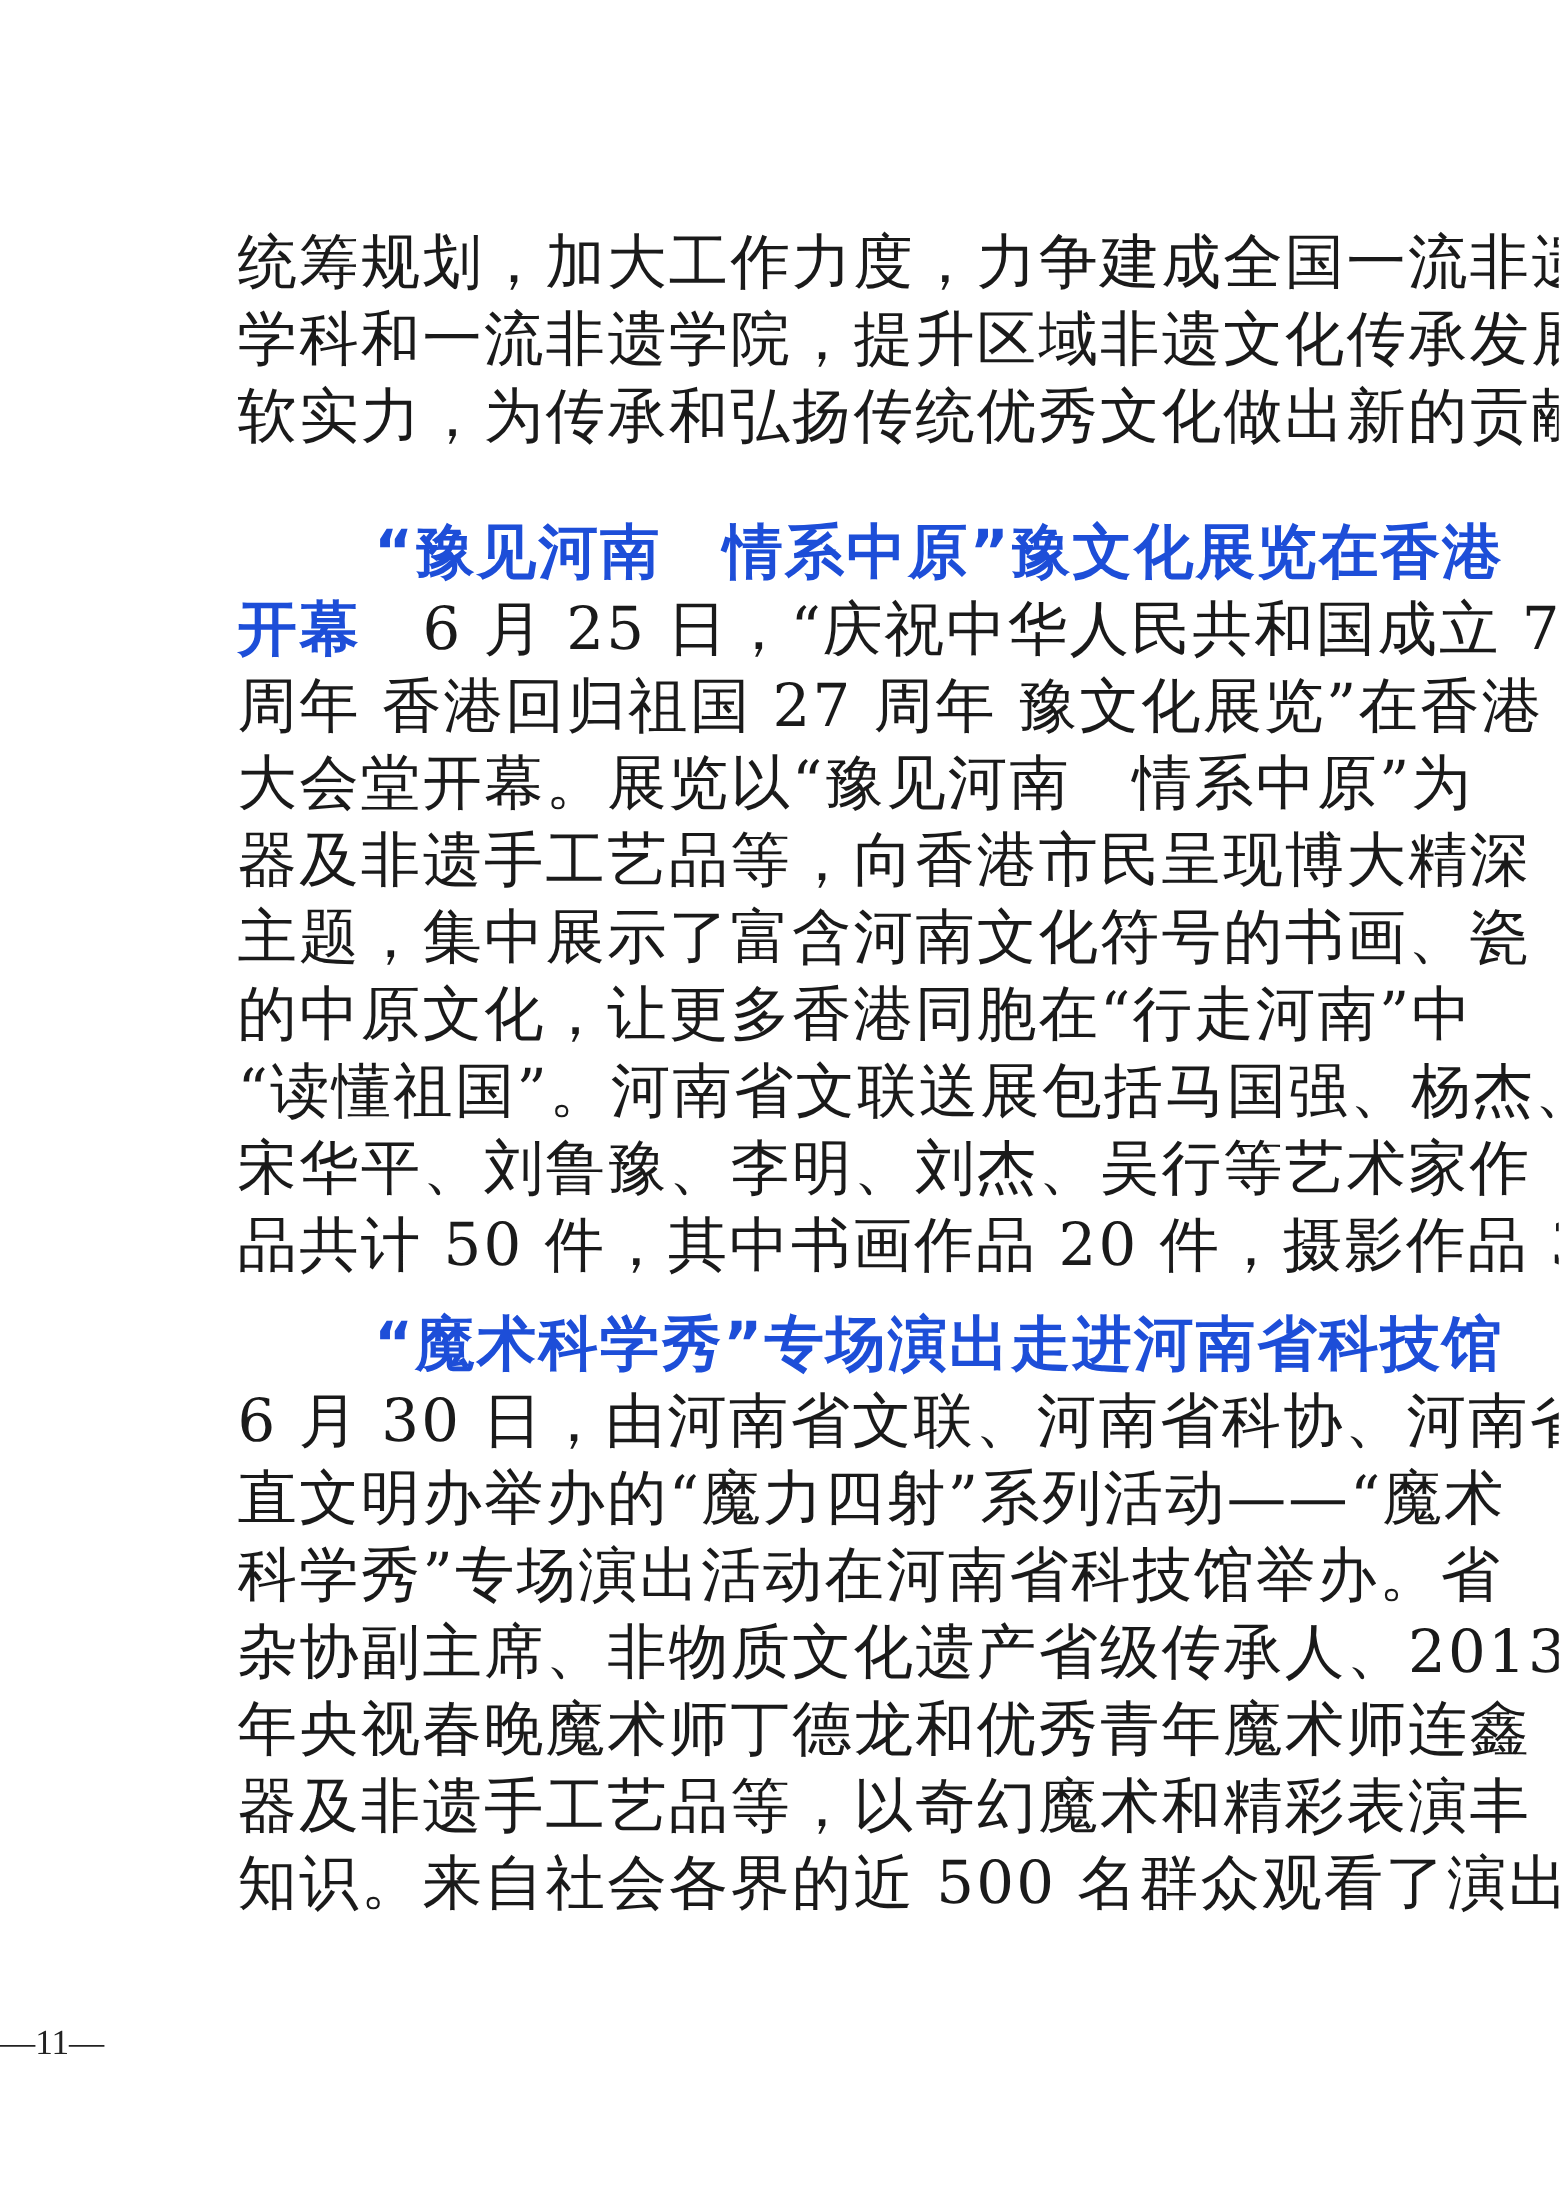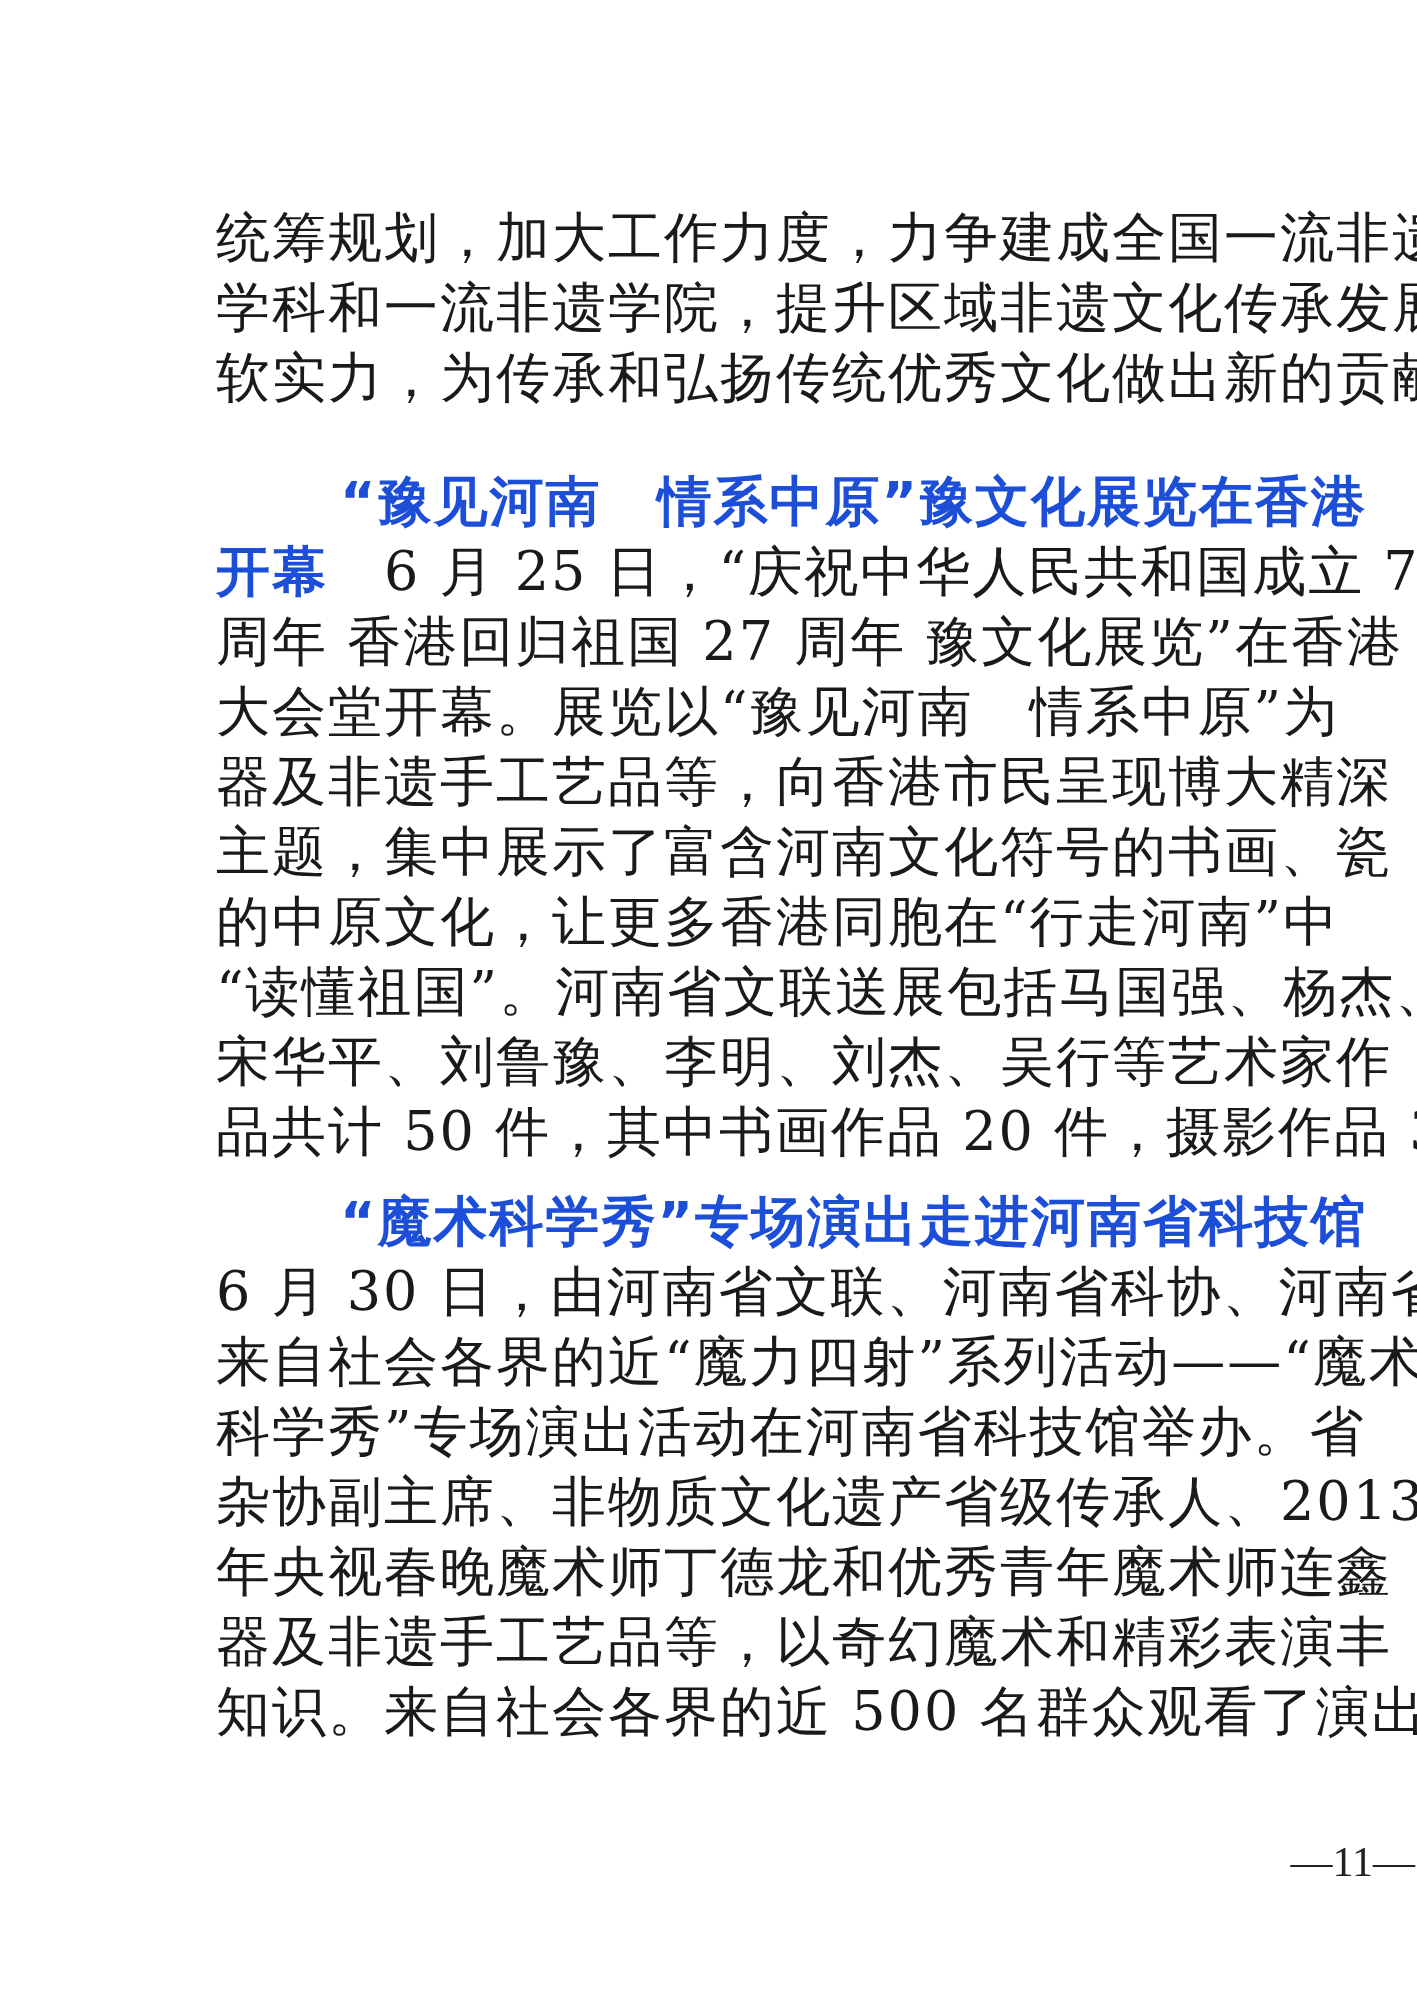--- a/index.html
+++ b/index.html
@@ -17,22 +17,22 @@
   .line { display: block; white-space: nowrap; height: 70px; text-align: justify; text-align-last: justify; }
   .line.last { text-align-last: left; }
   .heading {
     font-family: "DejaVu Sans", "Liberation Sans", sans-serif; font-weight: bold; color: #1d4ed8;
   }
   .indent { display: inline-block; width: 124px; }
   #p1 { top: 203px; }
   #p2 { top: 467px; }
   #p3 { top: 1187px; }
   .page-number {
-    position: absolute; top: 1838px; left: 0; width: 1415px; text-align: right;
-    font-family: "Liberation Serif", "DejaVu Serif", serif; font-size: 42px; color: #222;
+    position: absolute; top: 1838px; left: 0; width: 1415px; text-align: left;
+    font-family: "Liberation Serif", "DejaVu Serif", serif; font-size: 32px; color: #222;
   }
 </style>
 </head>
 <body>
 
 <div class="page">
 
   <div id="p1" class="text-block">
     <span class="line">统筹规划，加大工作力度，力争建成全国一流非遗</span>
     <span class="line">学科和一流非遗学院，提升区域非遗文化传承发展</span>
@@ -48,21 +48,21 @@
     <span class="line">主题，集中展示了富含河南文化符号的书画、瓷</span>
     <span class="line">的中原文化，让更多香港同胞在“行走河南”中</span>
     <span class="line">“读懂祖国”。河南省文联送展包括马国强、杨杰、</span>
     <span class="line">宋华平、刘鲁豫、李明、刘杰、吴行等艺术家作</span>
     <span class="line last">品共计 50 件，其中书画作品 20 件，摄影作品 30 件。</span>
   </div>
 
   <div id="p3" class="text-block">
     <span class="line"><span class="indent"></span><span class="heading">“魔术科学秀”专场演出走进河南省科技馆</span></span>
     <span class="line">6 月 30 日，由河南省文联、河南省科协、河南省</span>
-    <span class="line">来自社会各界的近“魔力四射”系列活动——“魔术</span>
+    <span class="line">直文明办举办的“魔力四射”系列活动——“魔术</span>
     <span class="line">科学秀”专场演出活动在河南省科技馆举办。省</span>
     <span class="line">杂协副主席、非物质文化遗产省级传承人、2013</span>
     <span class="line">年央视春晚魔术师丁德龙和优秀青年魔术师连鑫</span>
     <span class="line">器及非遗手工艺品等，以奇幻魔术和精彩表演丰</span>
     <span class="line last">知识。来自社会各界的近 500 名群众观看了演出。</span>
   </div>
 
   <div class="page-number">—11—</div>
 
 </div>

